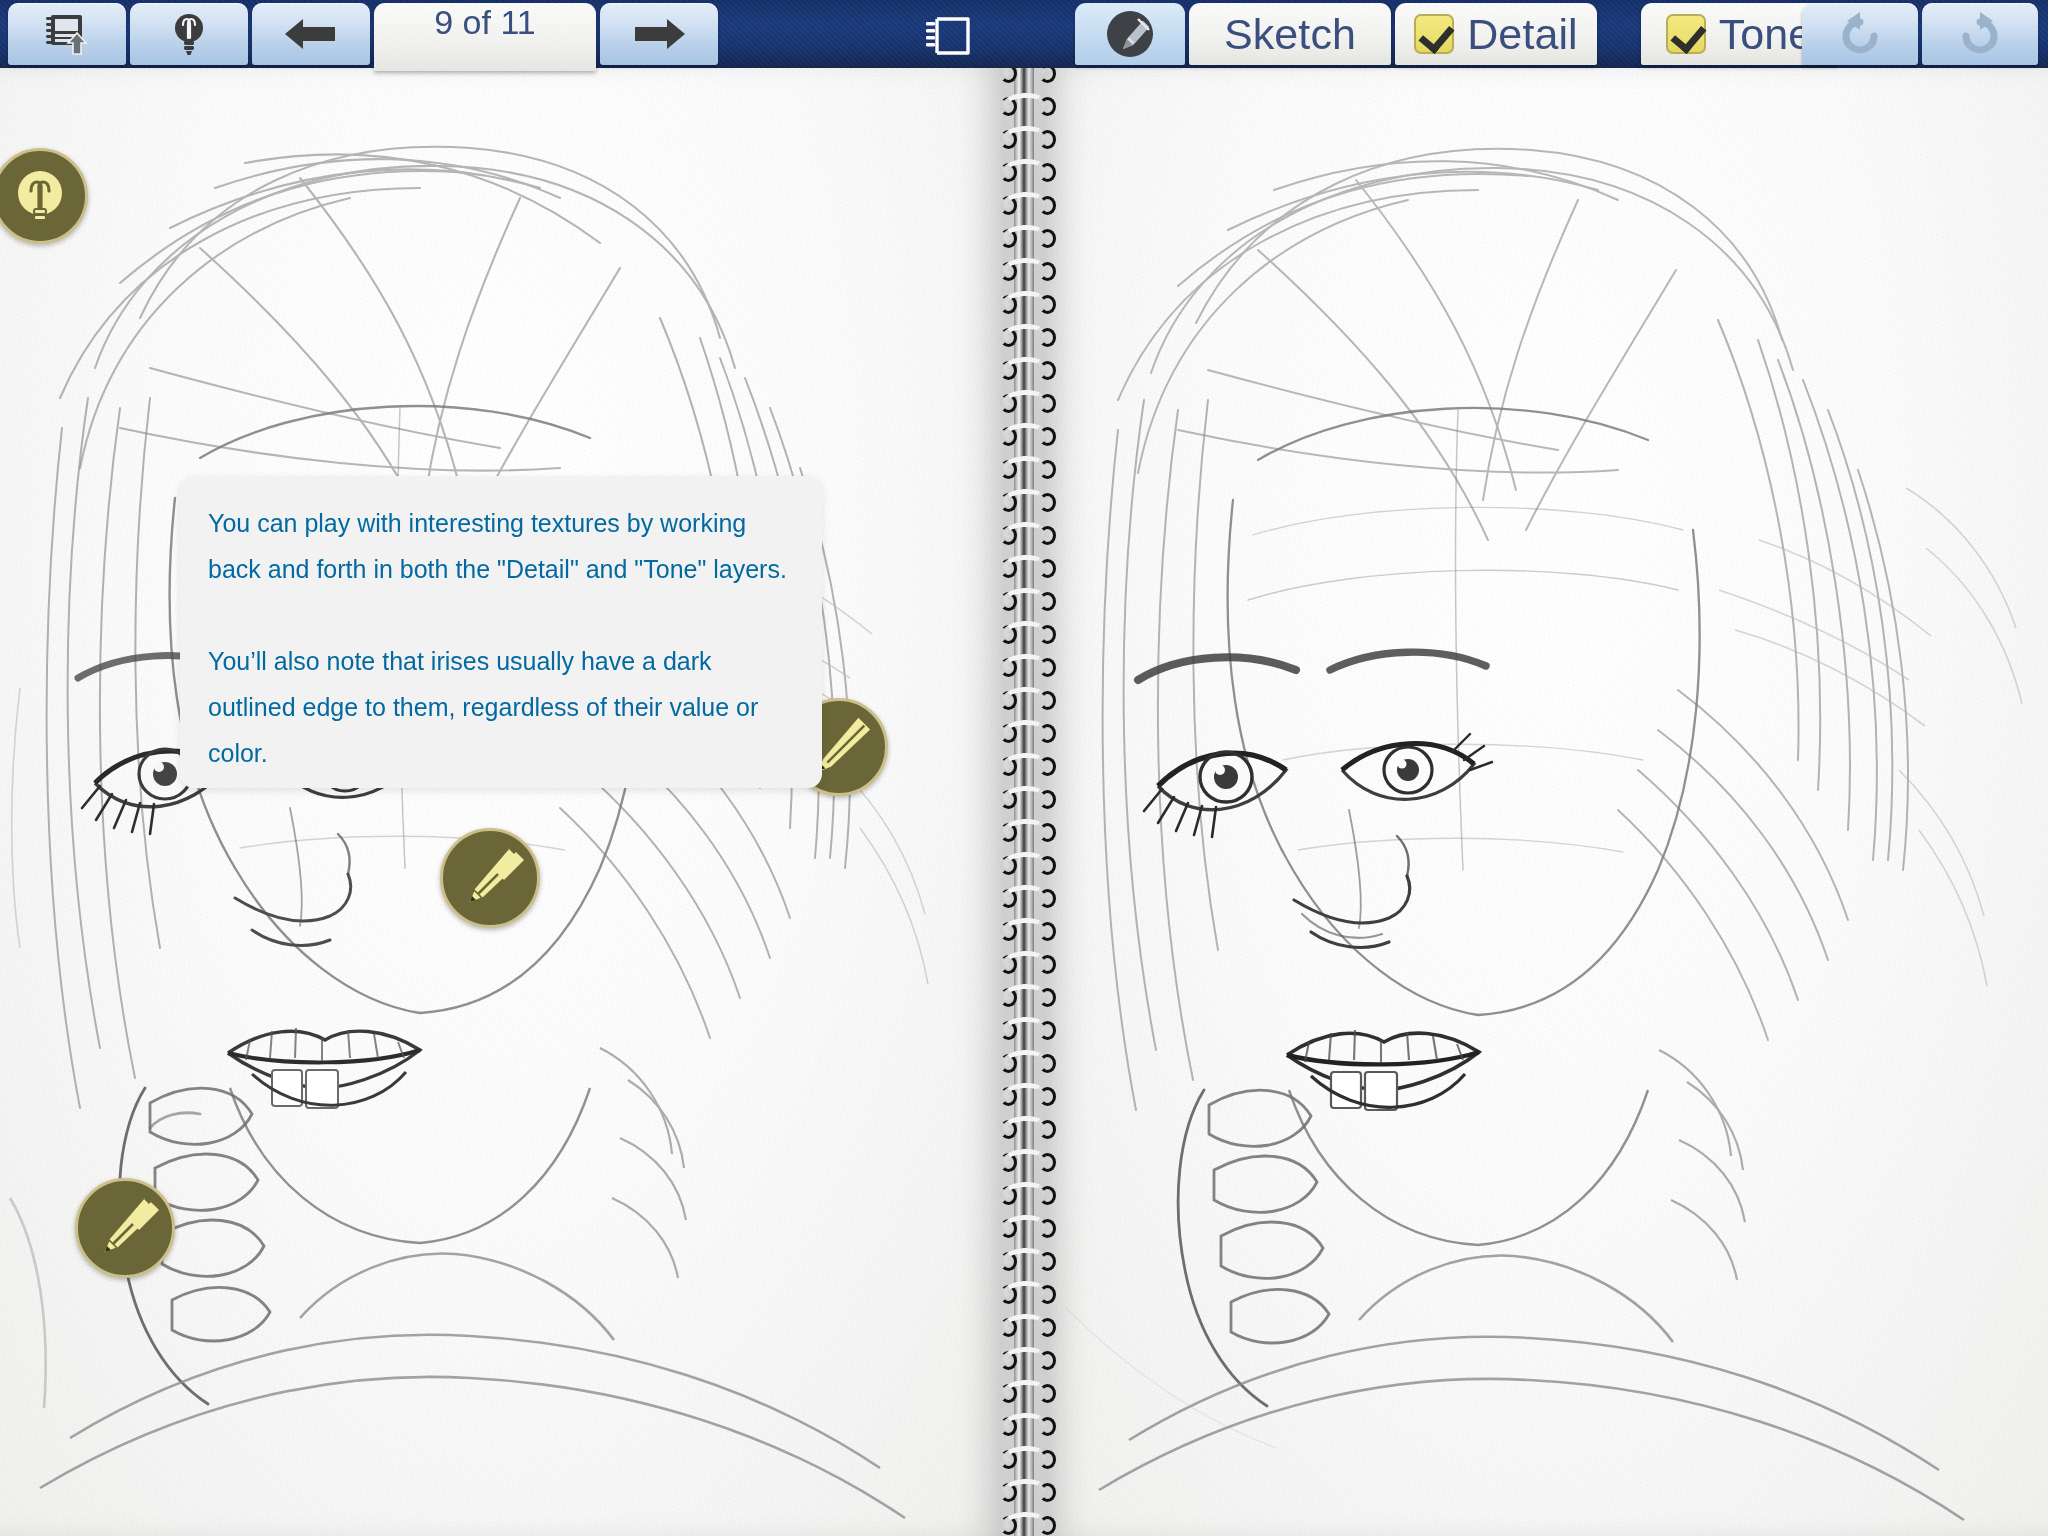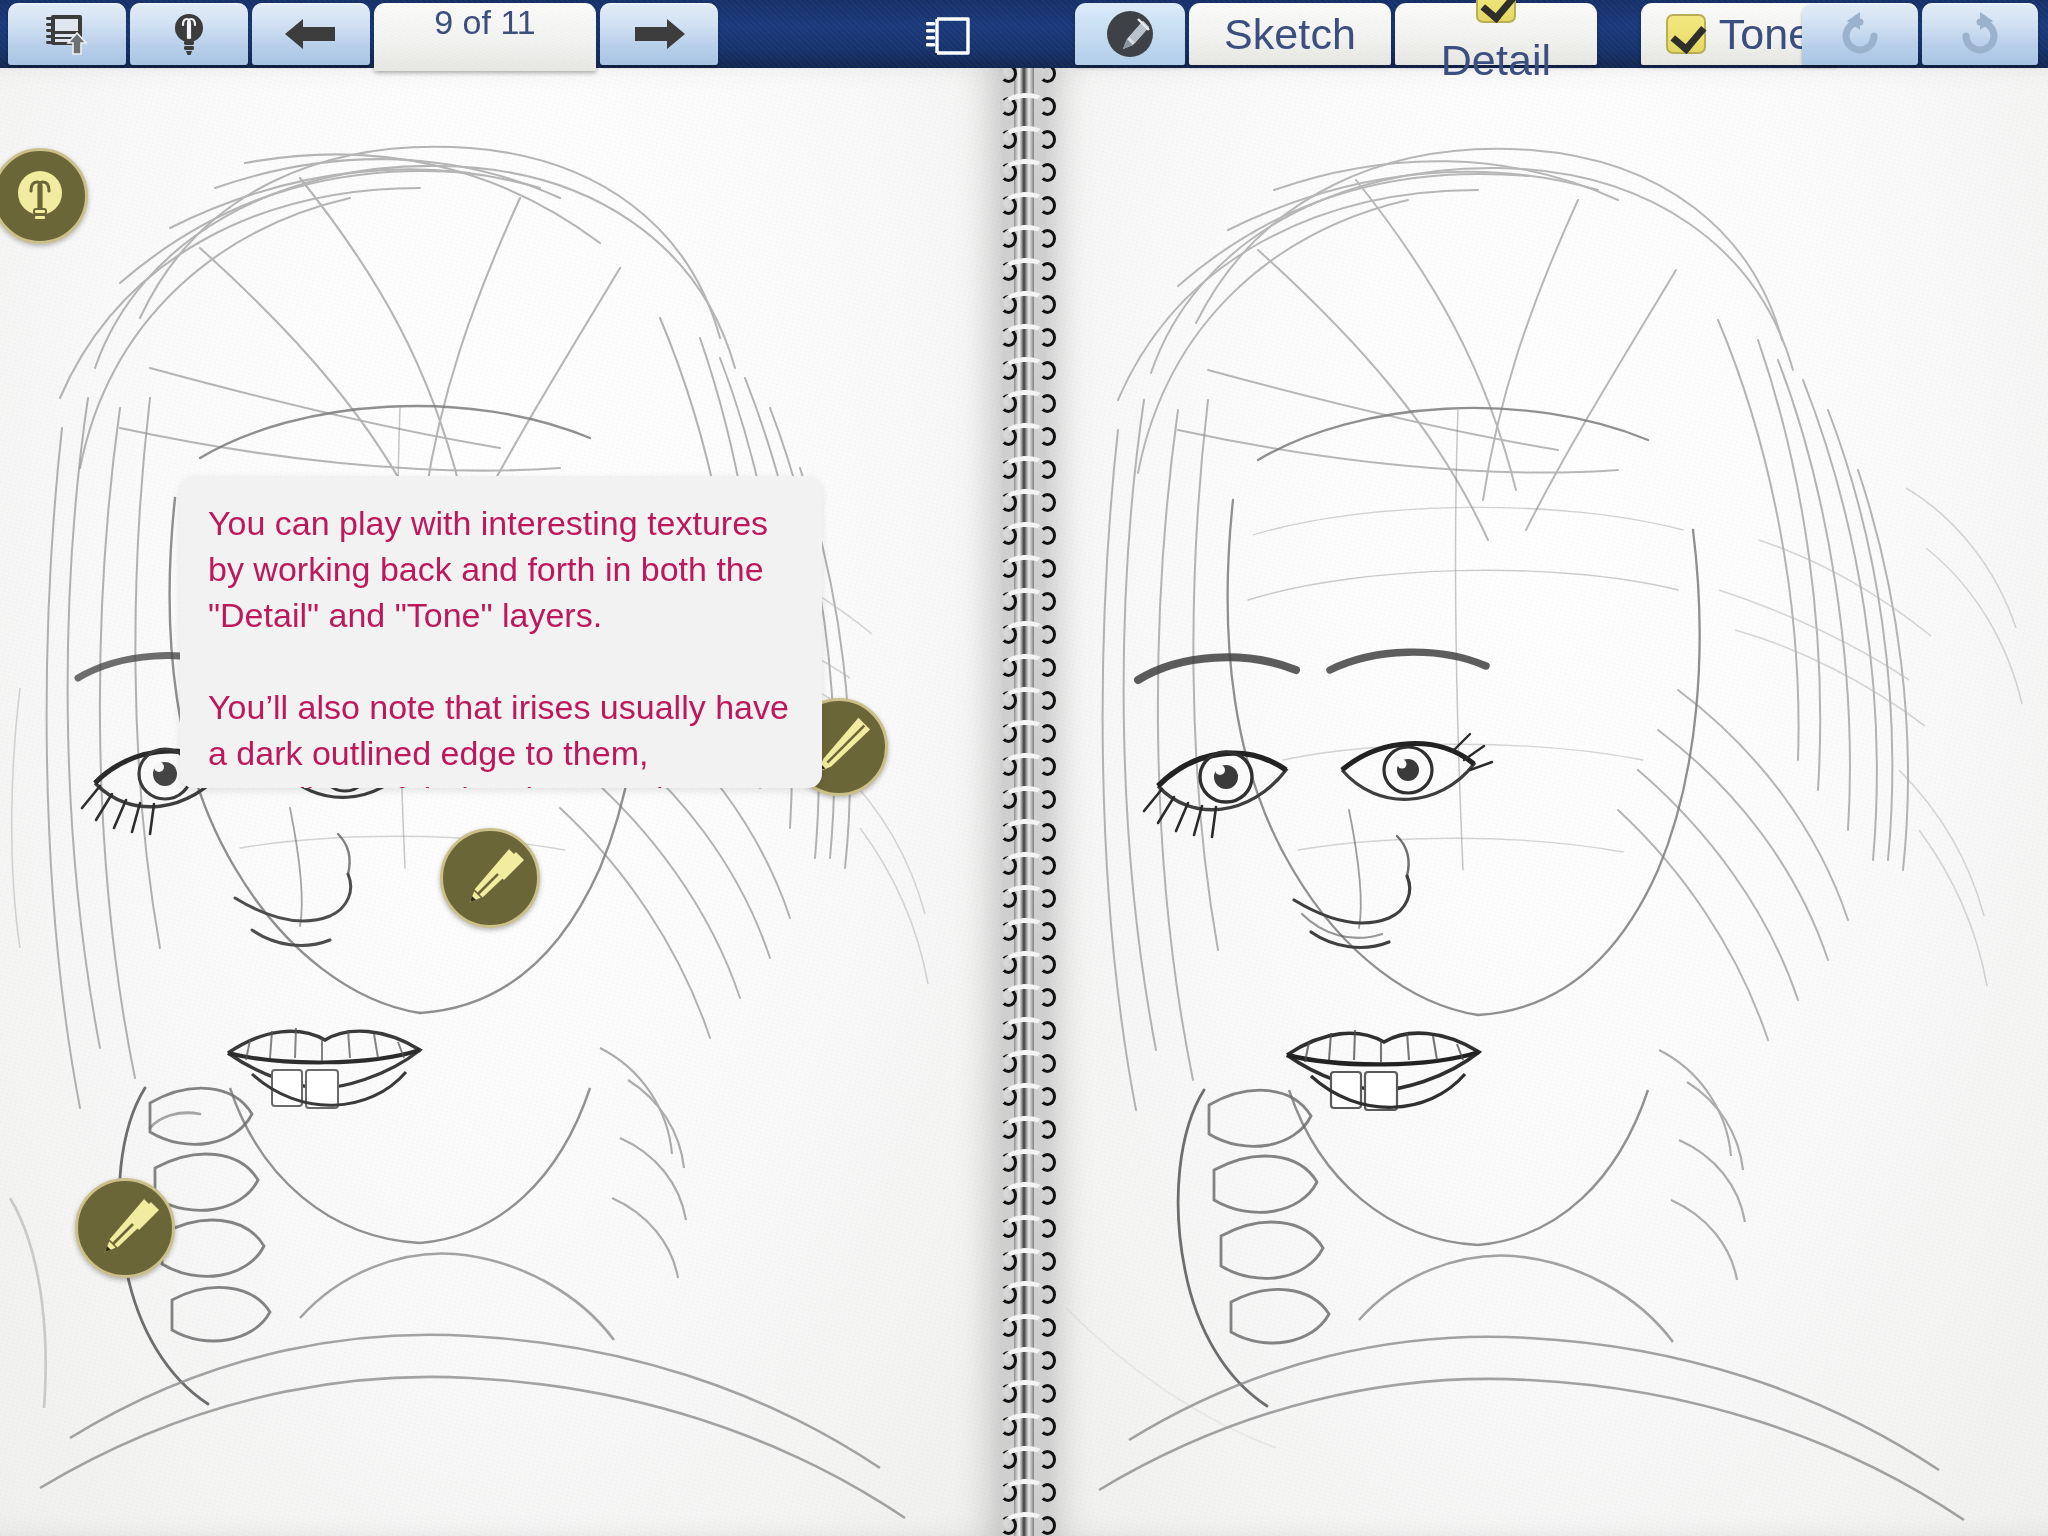--- a/index.html
+++ b/index.html
@@ -139,21 +139,21 @@
     left: 180px; top: 408px;
     width: 642px; height: 312px;
     background: #f2f2f2;
     border-radius: 14px;
     box-shadow: 0 3px 9px rgba(0,0,0,.10);
     overflow: hidden;
     z-index: 20;
     padding: 24px 28px 0 28px;
   }
   #tipbox p {
-    font-size: 34px; line-height: 46px; color: #be185d;
+    font-size: 25px; line-height: 46px; color: #0369a1;
     font-family: "Liberation Sans", sans-serif;
   }
   #tipbox p.gap { margin-top: 46px; }
 
   
   .badge {
     position: absolute; border-radius: 50%;
     background: #6b6637;
     border: 3px solid #ccc08a;
     box-shadow: 0 2px 5px rgba(0,0,0,.28);
@@ -233,21 +233,21 @@
       <path d="M38 12 L44 18 L30 34 L24 28 Z" fill="#b9c2cc"></path>
       <path d="M22 30 L18 40 L28 36 Z" fill="#8d969f"></path>
       <path d="M33 10 L44 21" stroke="#e9edf2" stroke-width="2.4" fill="none"></path>
     </svg>
   </div>
 
   <div class="tab light" style="left:1189px; width:202px;">
     <span class="tab-label">Sketch</span>
   </div>
 
-  <div class="tab light" style="left:1395px; width:202px;flex-direction:column;">
+  <div class="tab light" style="left:1395px; width:202px;">
     <span class="chk"></span>
     <span class="tab-label">Detail</span>
   </div>
 
   <div class="tab light" style="left:1601px; width:196px;margin-left:40px;">
     <span class="chk"></span>
     <span class="tab-label">Tone</span>
   </div>
 
   <div class="tb-btn" style="left:1802px; width:116px;">

